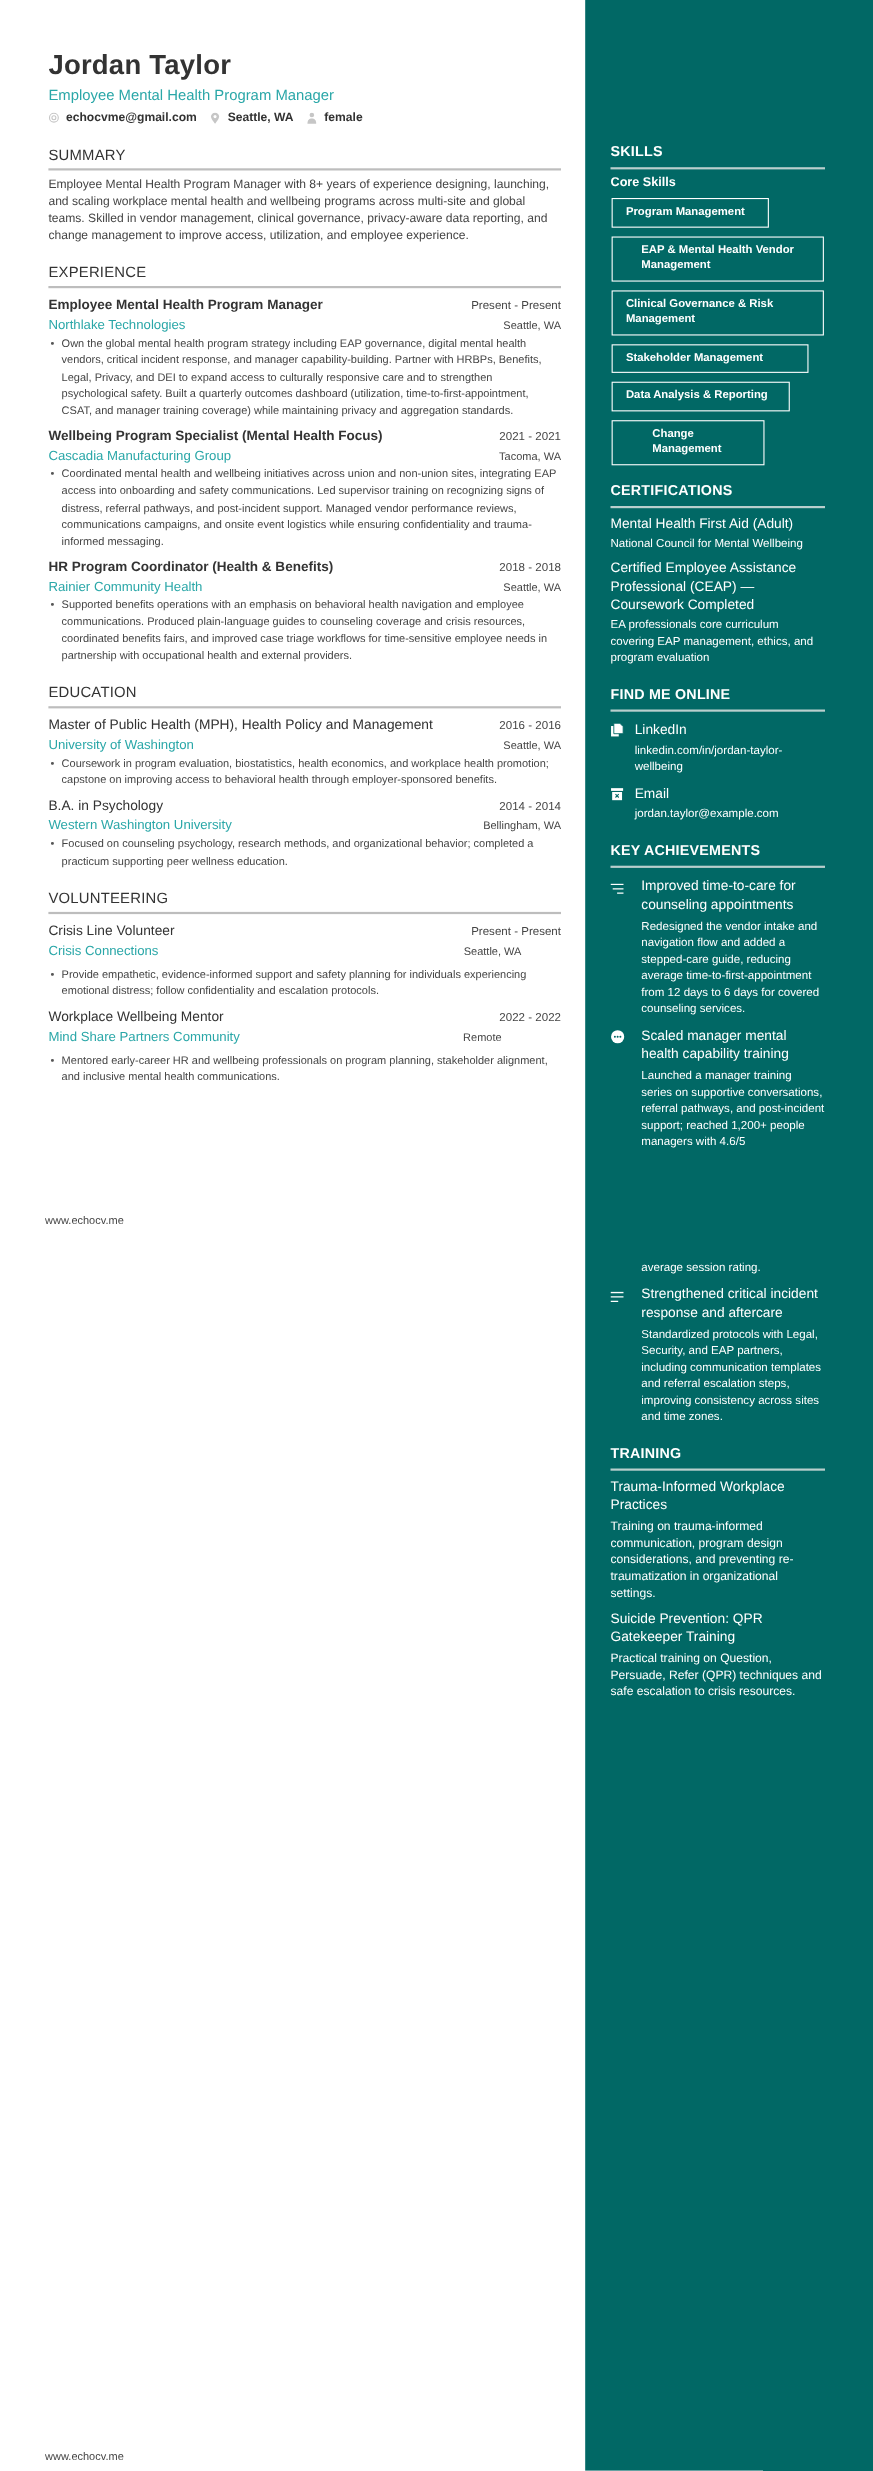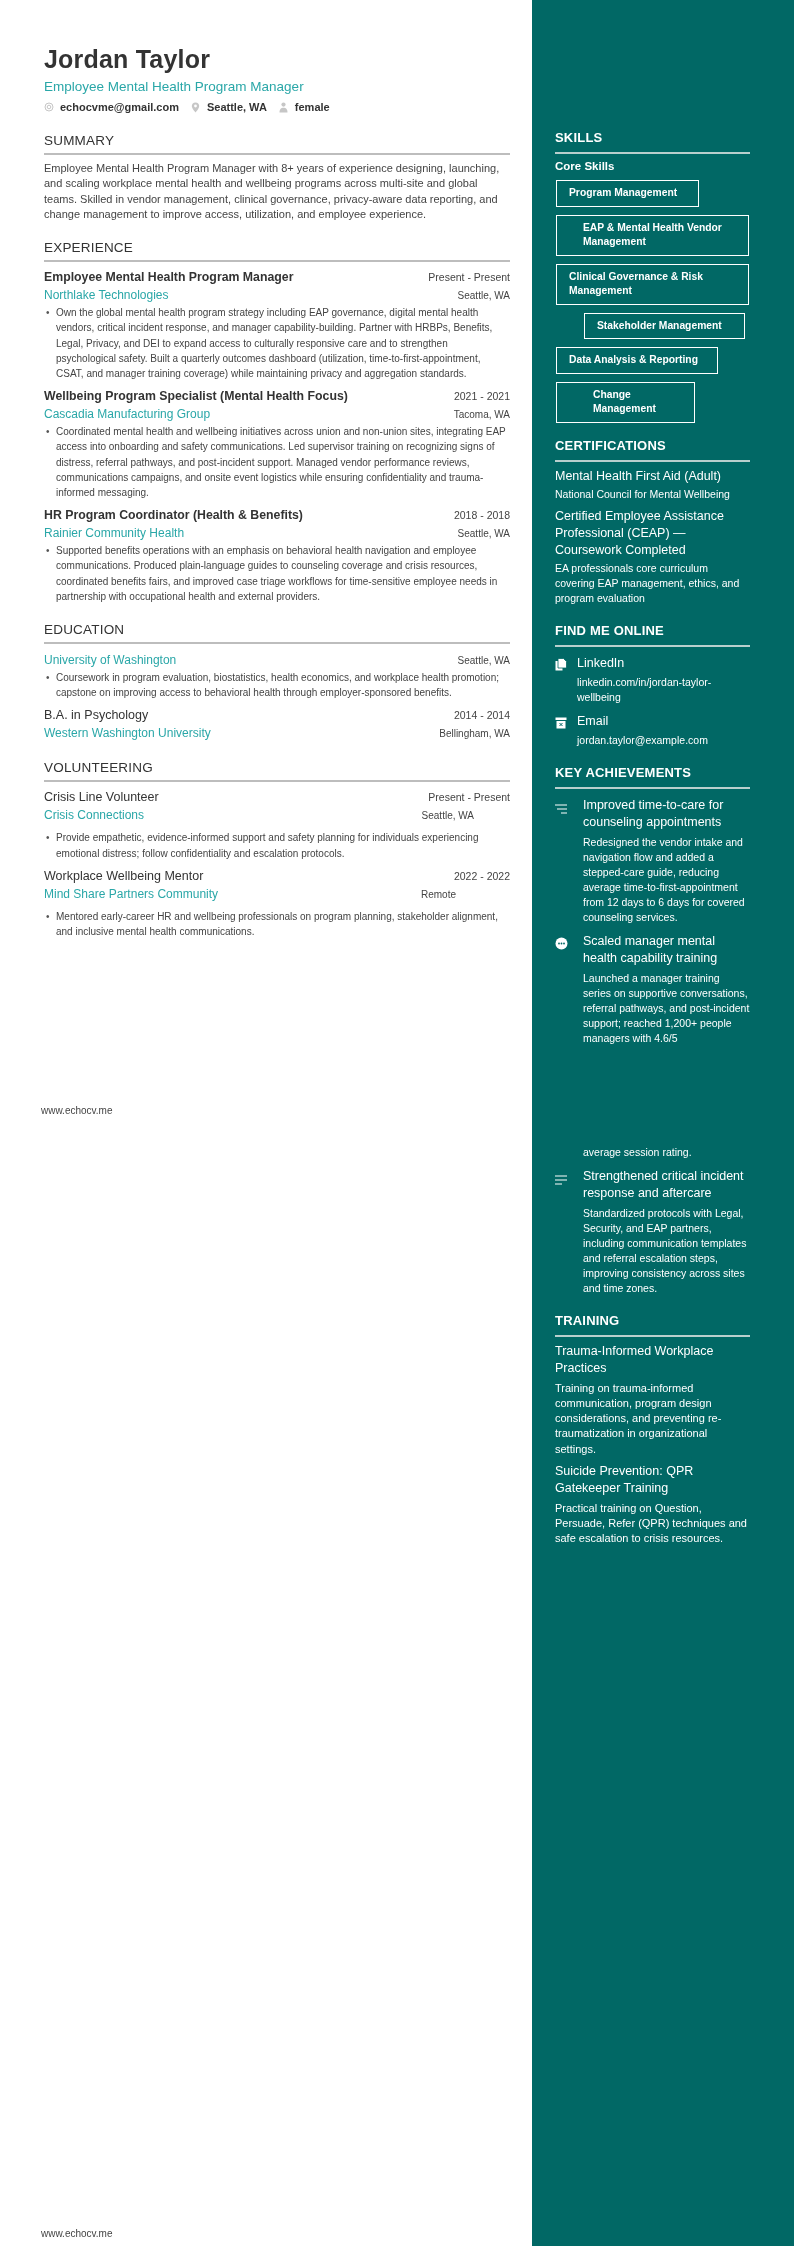--- a/index.html
+++ b/index.html
@@ -139,37 +139,44 @@
     </div>
     <ul class="bullets">
         <li>Supported benefits operations with an emphasis on behavioral health navigation and employee communications. Produced plain-language guides to counseling coverage and crisis resources, coordinated benefits fairs, and improved case triage workflows for time-sensitive employee needs in partnership with occupational health and external providers.</li>
       </ul>
   </div>
 
   <div class="sec-title">EDUCATION</div>
 
   <div class="entry">
     <div class="row">
+      <div class="etitle normal">Master of Public Health (MPH), Health Policy and Management</div>
+      <div class="edate">2016 - 2016</div>
+    </div>
+    <div class="row">
       <div class="eorg">University of Washington</div>
       <div class="eloc">Seattle, WA</div>
     </div>
     <ul class="bullets">
         <li>Coursework in program evaluation, biostatistics, health economics, and workplace health promotion; capstone on improving access to behavioral health through employer-sponsored benefits.</li>
       </ul>
   </div>
 
   <div class="entry">
     <div class="row">
       <div class="etitle normal">B.A. in Psychology</div>
       <div class="edate">2014 - 2014</div>
     </div>
     <div class="row">
       <div class="eorg">Western Washington University</div>
       <div class="eloc">Bellingham, WA</div>
     </div>
+    <ul class="bullets">
+        <li>Focused on counseling psychology, research methods, and organizational behavior; completed a practicum supporting peer wellness education.</li>
+      </ul>
   </div>
 
   <div class="sec-title">VOLUNTEERING</div>
 
   <div class="entry">
     <div class="row">
       <div class="etitle normal">Crisis Line Volunteer</div>
       <div class="edate">Present - Present</div>
     </div>
     <div class="row" style="padding-right:36px;">
@@ -201,21 +208,21 @@
 
 <div class="side">
 
   <div class="sgroup first">
     <div class="stitle">SKILLS</div>
     <div class="core">Core Skills</div>
     <div class="skills-wrap">
       <div class="skill" style="width:143px;">Program Management</div>
       <div class="skill wide" style="width:193px;padding-left:26px;">EAP &amp; Mental Health Vendor Management</div>
       <div class="skill wide" style="width:193px;">Clinical Governance &amp; Risk Management</div>
-      <div class="skill" style="width:161px;margin-left:28px;">Stakeholder Management</div>
+      <div class="skill" style="width:179px;">Stakeholder Management</div>
       <div class="skill" style="width:162px;">Data Analysis &amp; Reporting</div>
       <div class="skill" style="width:139px;padding-left:36px;">Change Management</div>
     </div>
   </div>
 
   <div class="sgroup" style="margin-top:15px;">
     <div class="stitle">CERTIFICATIONS</div>
     <div class="cert-name">Mental Health First Aid (Adult)</div>
     <div class="cert-sub">National Council for Mental Wellbeing</div>
     <div class="cert-name">Certified Employee Assistance Professional (CEAP) — Coursework Completed</div>

